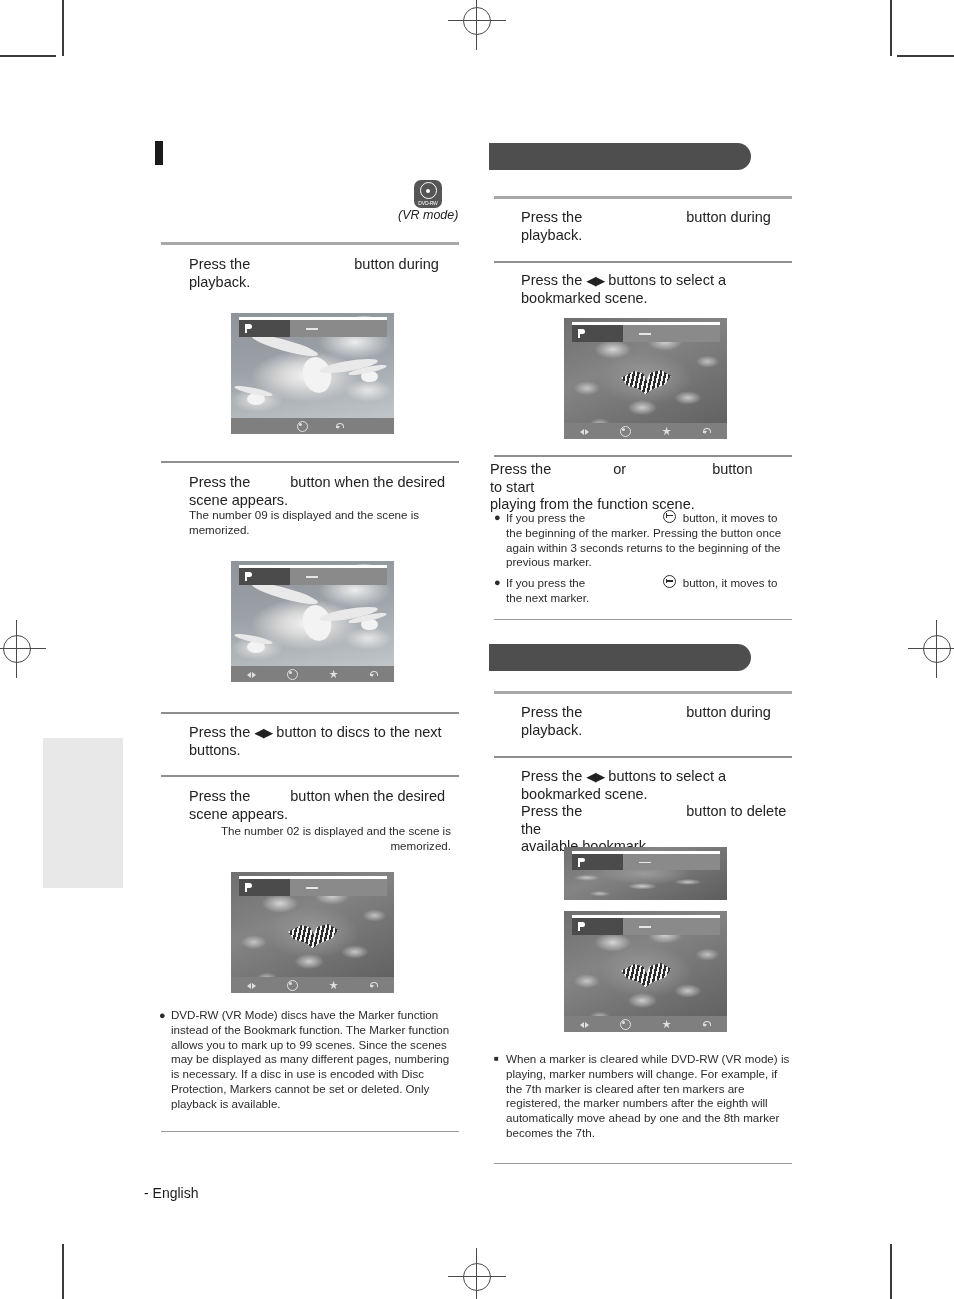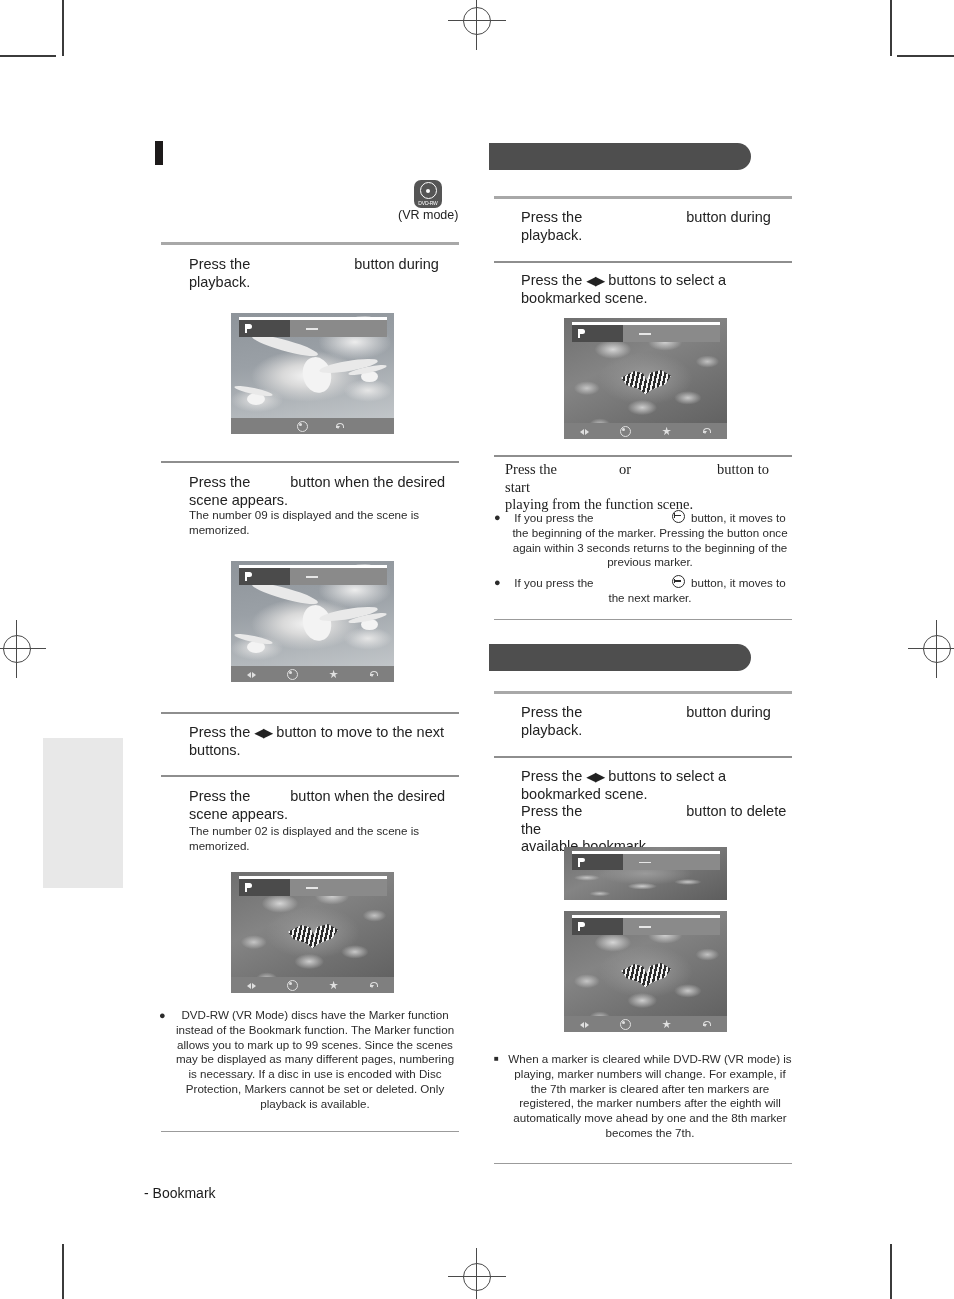--- a/index.html
+++ b/index.html
@@ -45,21 +45,21 @@
   .step .gap-xs{display:inline-block;width:40px;}
   .note{
     font-size:11.6px;line-height:14.6px;color:#2b2b2b;
   }
   .arrows{font-size:13px;letter-spacing:-1px;}
 
   .bullet-list{font-size:11.6px;line-height:14.8px;color:#2b2b2b;}
   .bullet-row{display:flex;margin-bottom:1px;}
   .bullet-mark{width:12px;flex:none;font-size:11px;line-height:14.8px;}
   .bullet-mark.sq{font-size:8px;}
-  .bullet-body{flex:1;text-align:center;}
+  .bullet-body{flex:1;}
   .bullet-body .gap-md{display:inline-block;width:78px;}
 
   .skipicon{
     display:inline-block;width:11px;height:11px;border:1.1px solid #2b2b2b;border-radius:50%;
     position:relative;vertical-align:-1px;
   }
   .skipicon:before{content:"";position:absolute;left:1.5px;top:4.3px;width:7px;height:1.1px;background:#2b2b2b;}
   .skipicon:after{content:"";position:absolute;left:1.4px;top:2.4px;width:3.4px;height:4.8px;
     border-left:1.1px solid #2b2b2b;}
 
@@ -168,21 +168,21 @@
 <div class="sect-marker abs" style="left:155px;top:141px;width:8px;height:24px;"></div>
 
 <div class="abs" style="left:414px;top:180px;">
   <div class="disc-badge">
     <div class="ring">
         <div class="hub"></div>
       </div>
     <div class="lbl">DVD-RW</div>
   </div>
 </div>
-<div class="abs vr-cap" style="left:398px;top:208px;">(VR mode)</div>
+<div class="abs vr-cap" style="left:398px;top:208px;font-style:italic;">(VR mode)</div>
 
 <div class="abs rule-thick" style="left:161px;top:242px;width:298px;"></div>
 
 <div class="abs step" style="left:189px;top:256px;width:272px;">
   <span>Press the</span><span class="gap-lg"></span><span>button during</span><br>
   <span>playback.</span>
 </div>
 
 <div class="tv" style="left:231px;top:313px;width:163px;height:121px;">
   <div class="photo sky">
@@ -240,31 +240,31 @@
     <span class="osd-ic ic-star"></span>
     <span class="osd-ic ic-ret"></span>
   </div>
 </div>
 
 <div class="abs rule-mid" style="left:161px;top:712px;width:298px;"></div>
 
 <div class="abs step" style="left:189px;top:724px;width:280px;">
   <span>Press the</span>
   <span class="arrows">◀▶</span>
-  <span>button to move to the next</span><br>
+  <span>button to discs to the next</span><br>
   <span>buttons.</span>
 </div>
 
 <div class="abs rule-mid" style="left:161px;top:775px;width:298px;"></div>
 
 <div class="abs step" style="left:189px;top:788px;width:280px;">
   <span>Press the</span><span class="gap-xs"></span><span>button when the desired</span><br>
   <span>scene appears.</span>
 </div>
-<div class="abs note" style="left:189px;top:824px;width:262px;">The number 02 is displayed and the scene is memorized.</div>
+<div class="abs note" style="left:189px;top:824px;width:262px;text-align:right;">The number 02 is displayed and the scene is memorized.</div>
 
 <div class="tv" style="left:231px;top:872px;width:163px;height:121px;">
   <div class="photo flowers">
     <div class="bfly" style="left:33%;top:42%;width:34%;height:22%;
                 background:repeating-linear-gradient(102deg,#f4f4f4 0 2px,#2a2a2a 2px 4.4px);
                 clip-path:polygon(6% 34%,30% 8%,46% 18%,52% 44%,58% 16%,78% 4%,96% 26%,86% 58%,62% 78%,50% 96%,38% 76%,16% 62%);"></div>
   </div>
   <div class="osd-top" style="top:6%;">
     <div class="osd-hl" style="left:0;right:0;top:-3px;"></div>
     <div class="seg-dark">
@@ -328,21 +328,21 @@
   <div class="osd-bottom">
     <span class="osd-ic ic-lr"></span>
     <span class="osd-ic ic-ball"></span>
     <span class="osd-ic ic-star"></span>
     <span class="osd-ic ic-ret"></span>
   </div>
 </div>
 
 <div class="abs rule-mid" style="left:494px;top:455px;width:298px;"></div>
 
-<div class="abs step" style="left:505px;top:461px;width:278px;font-family:Liberation Serif, serif;">
+<div class="abs step" style="left:490px;top:461px;width:278px;">
   <span>Press the</span><span class="gap-sm"></span><span>or</span><span class="gap-md"></span><span>button to start</span><br>
   <span>playing from the function scene.</span>
 </div>
 
 <div class="abs bullet-list" style="left:494px;top:510px;width:300px;">
   <div class="bullet-row" style="margin-bottom:5px;">
     <div class="bullet-mark">●</div>
     <div class="bullet-body"><span>If you press the</span><span class="gap-md"></span><span class="skipicon"></span>&nbsp; <span>button, it moves to the beginning of the marker. Pressing the button once again within 3 seconds returns to the beginning of the previous marker.</span></div>
   </div>
   <div class="bullet-row">
@@ -412,13 +412,13 @@
 
 <div class="abs bullet-list" style="left:494px;top:1052px;width:300px;">
   <div class="bullet-row">
     <div class="bullet-mark sq">■</div>
     <div class="bullet-body">When a marker is cleared while DVD-RW (VR mode) is playing, marker numbers will change. For example, if the 7th marker is cleared after ten markers are registered, the marker numbers after the eighth will automatically move ahead by one and the 8th marker becomes the 7th.</div>
   </div>
 </div>
 
 <div class="abs rule-thin" style="left:494px;top:1163px;width:298px;"></div>
 
-<div class="abs footer" style="left:144px;top:1185px;">- Bookmark</div>
+<div class="abs footer" style="left:144px;top:1185px;">- English</div>
 
 </body></html>

